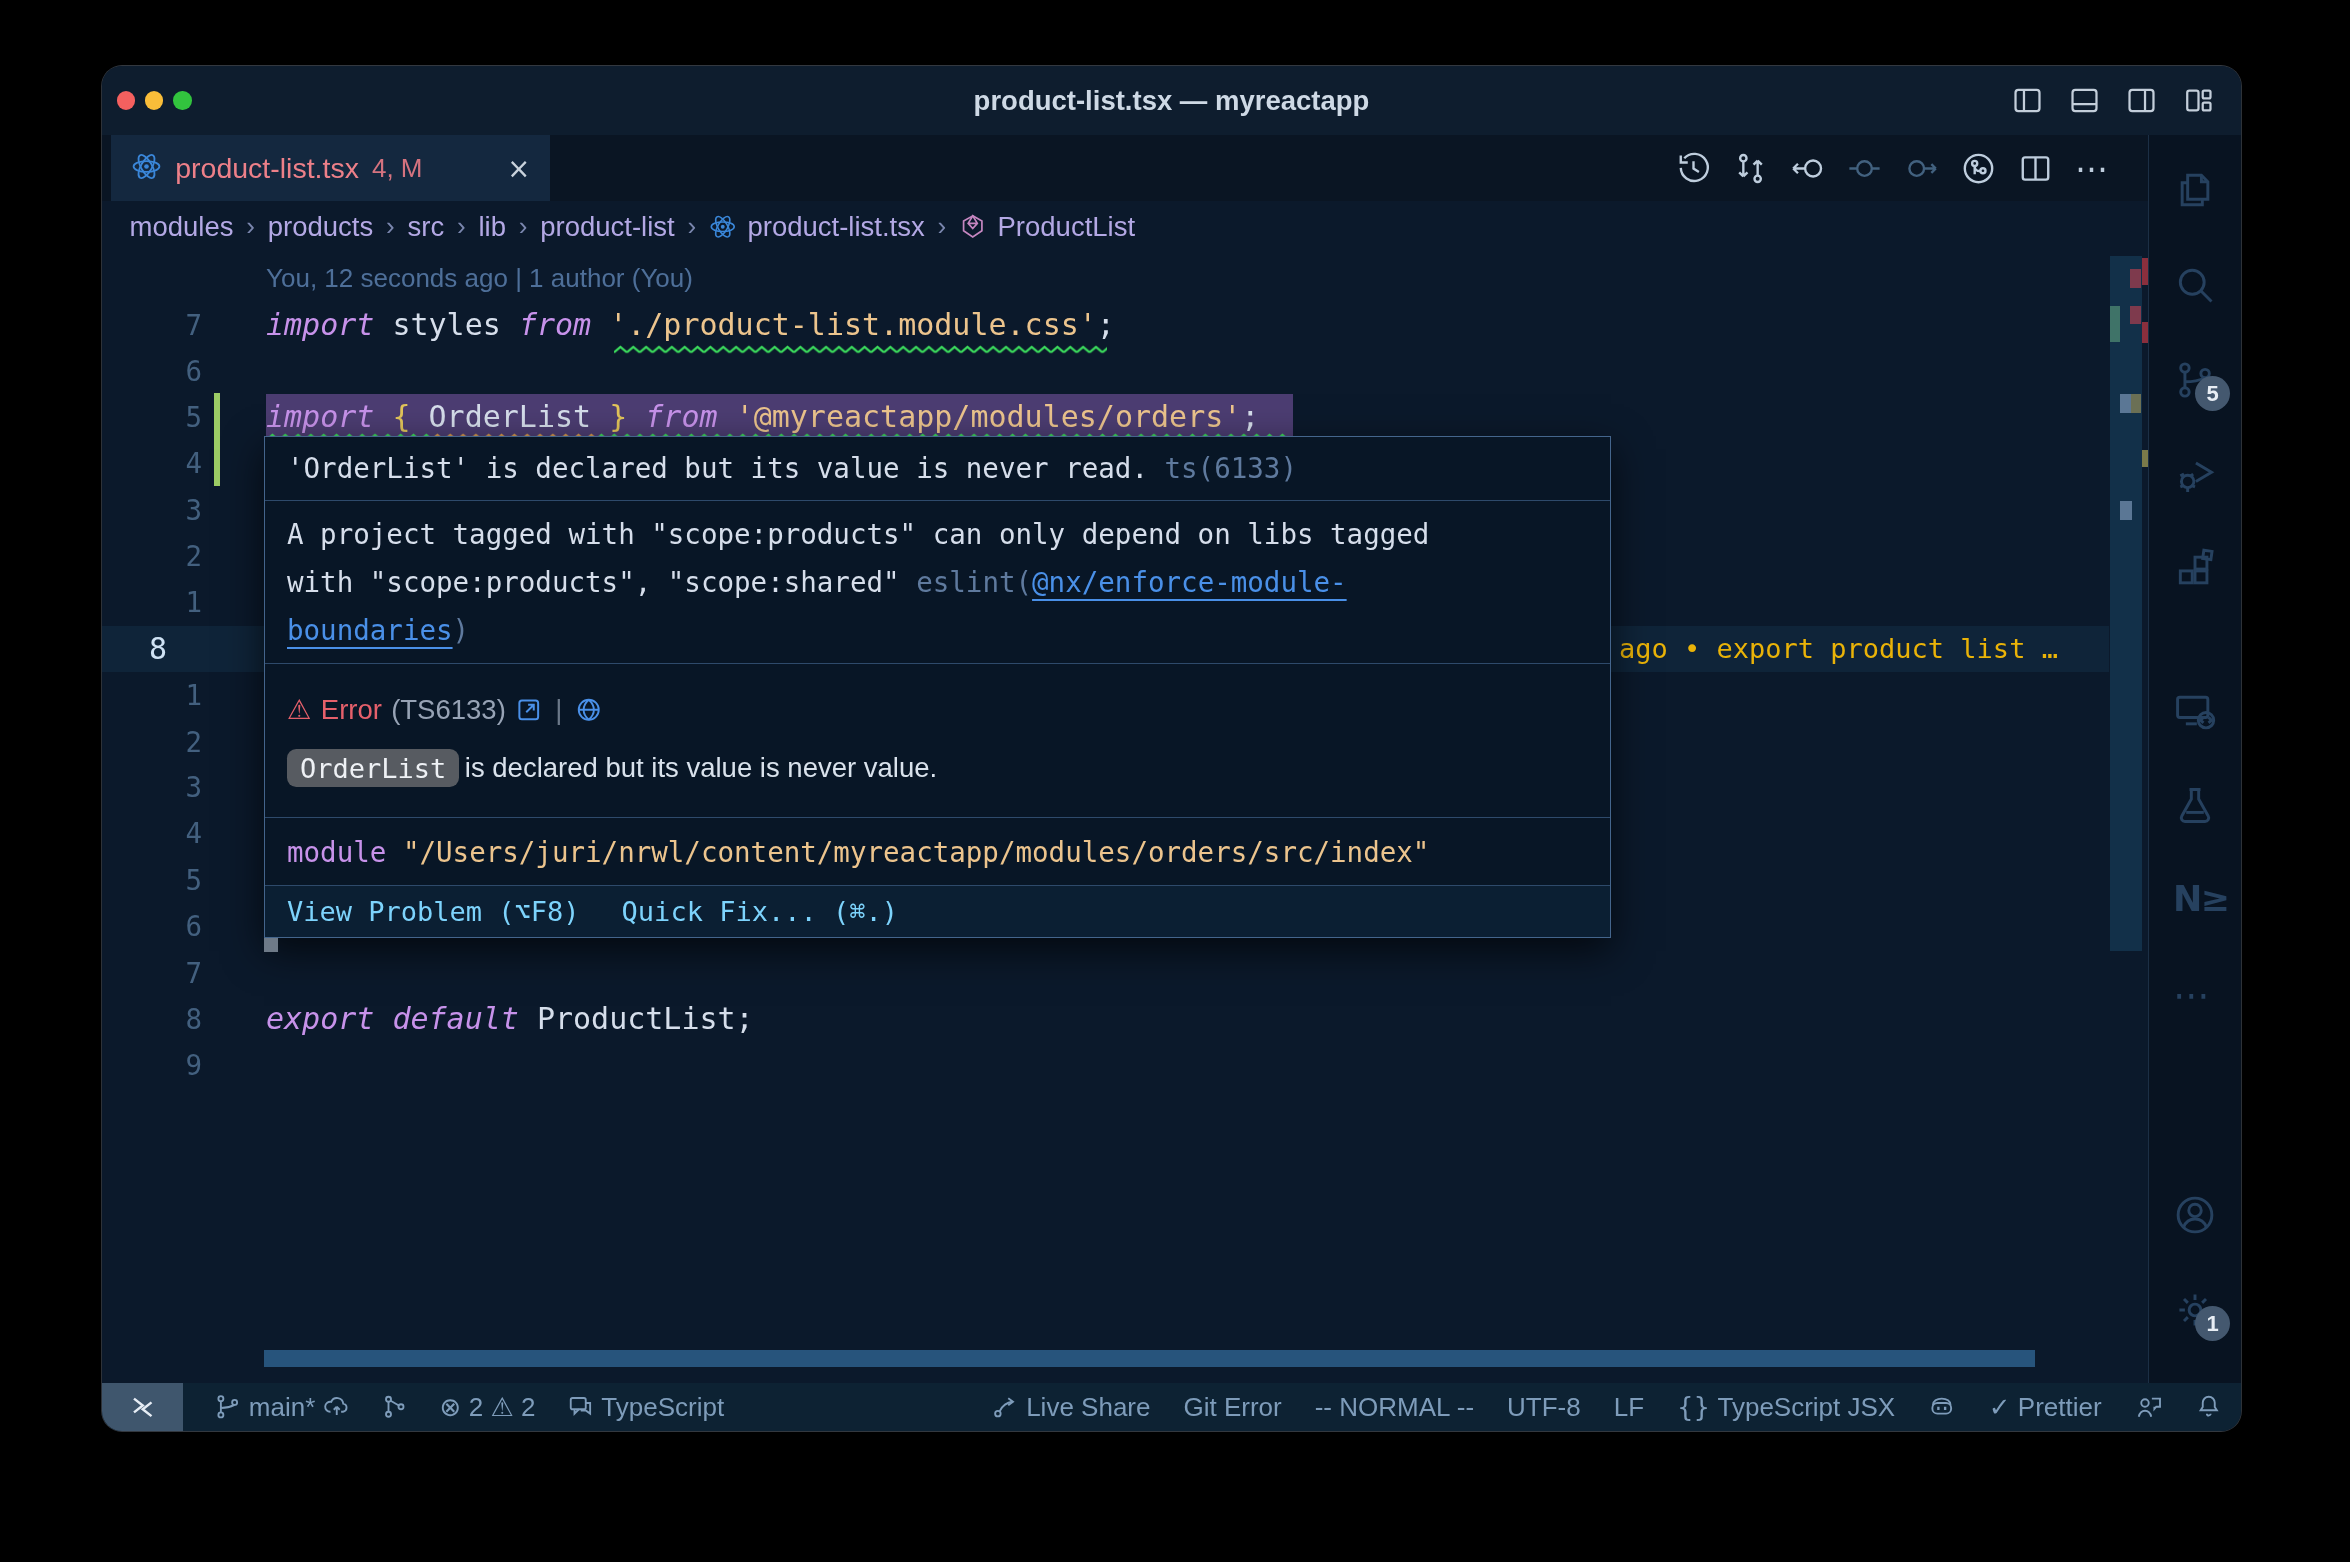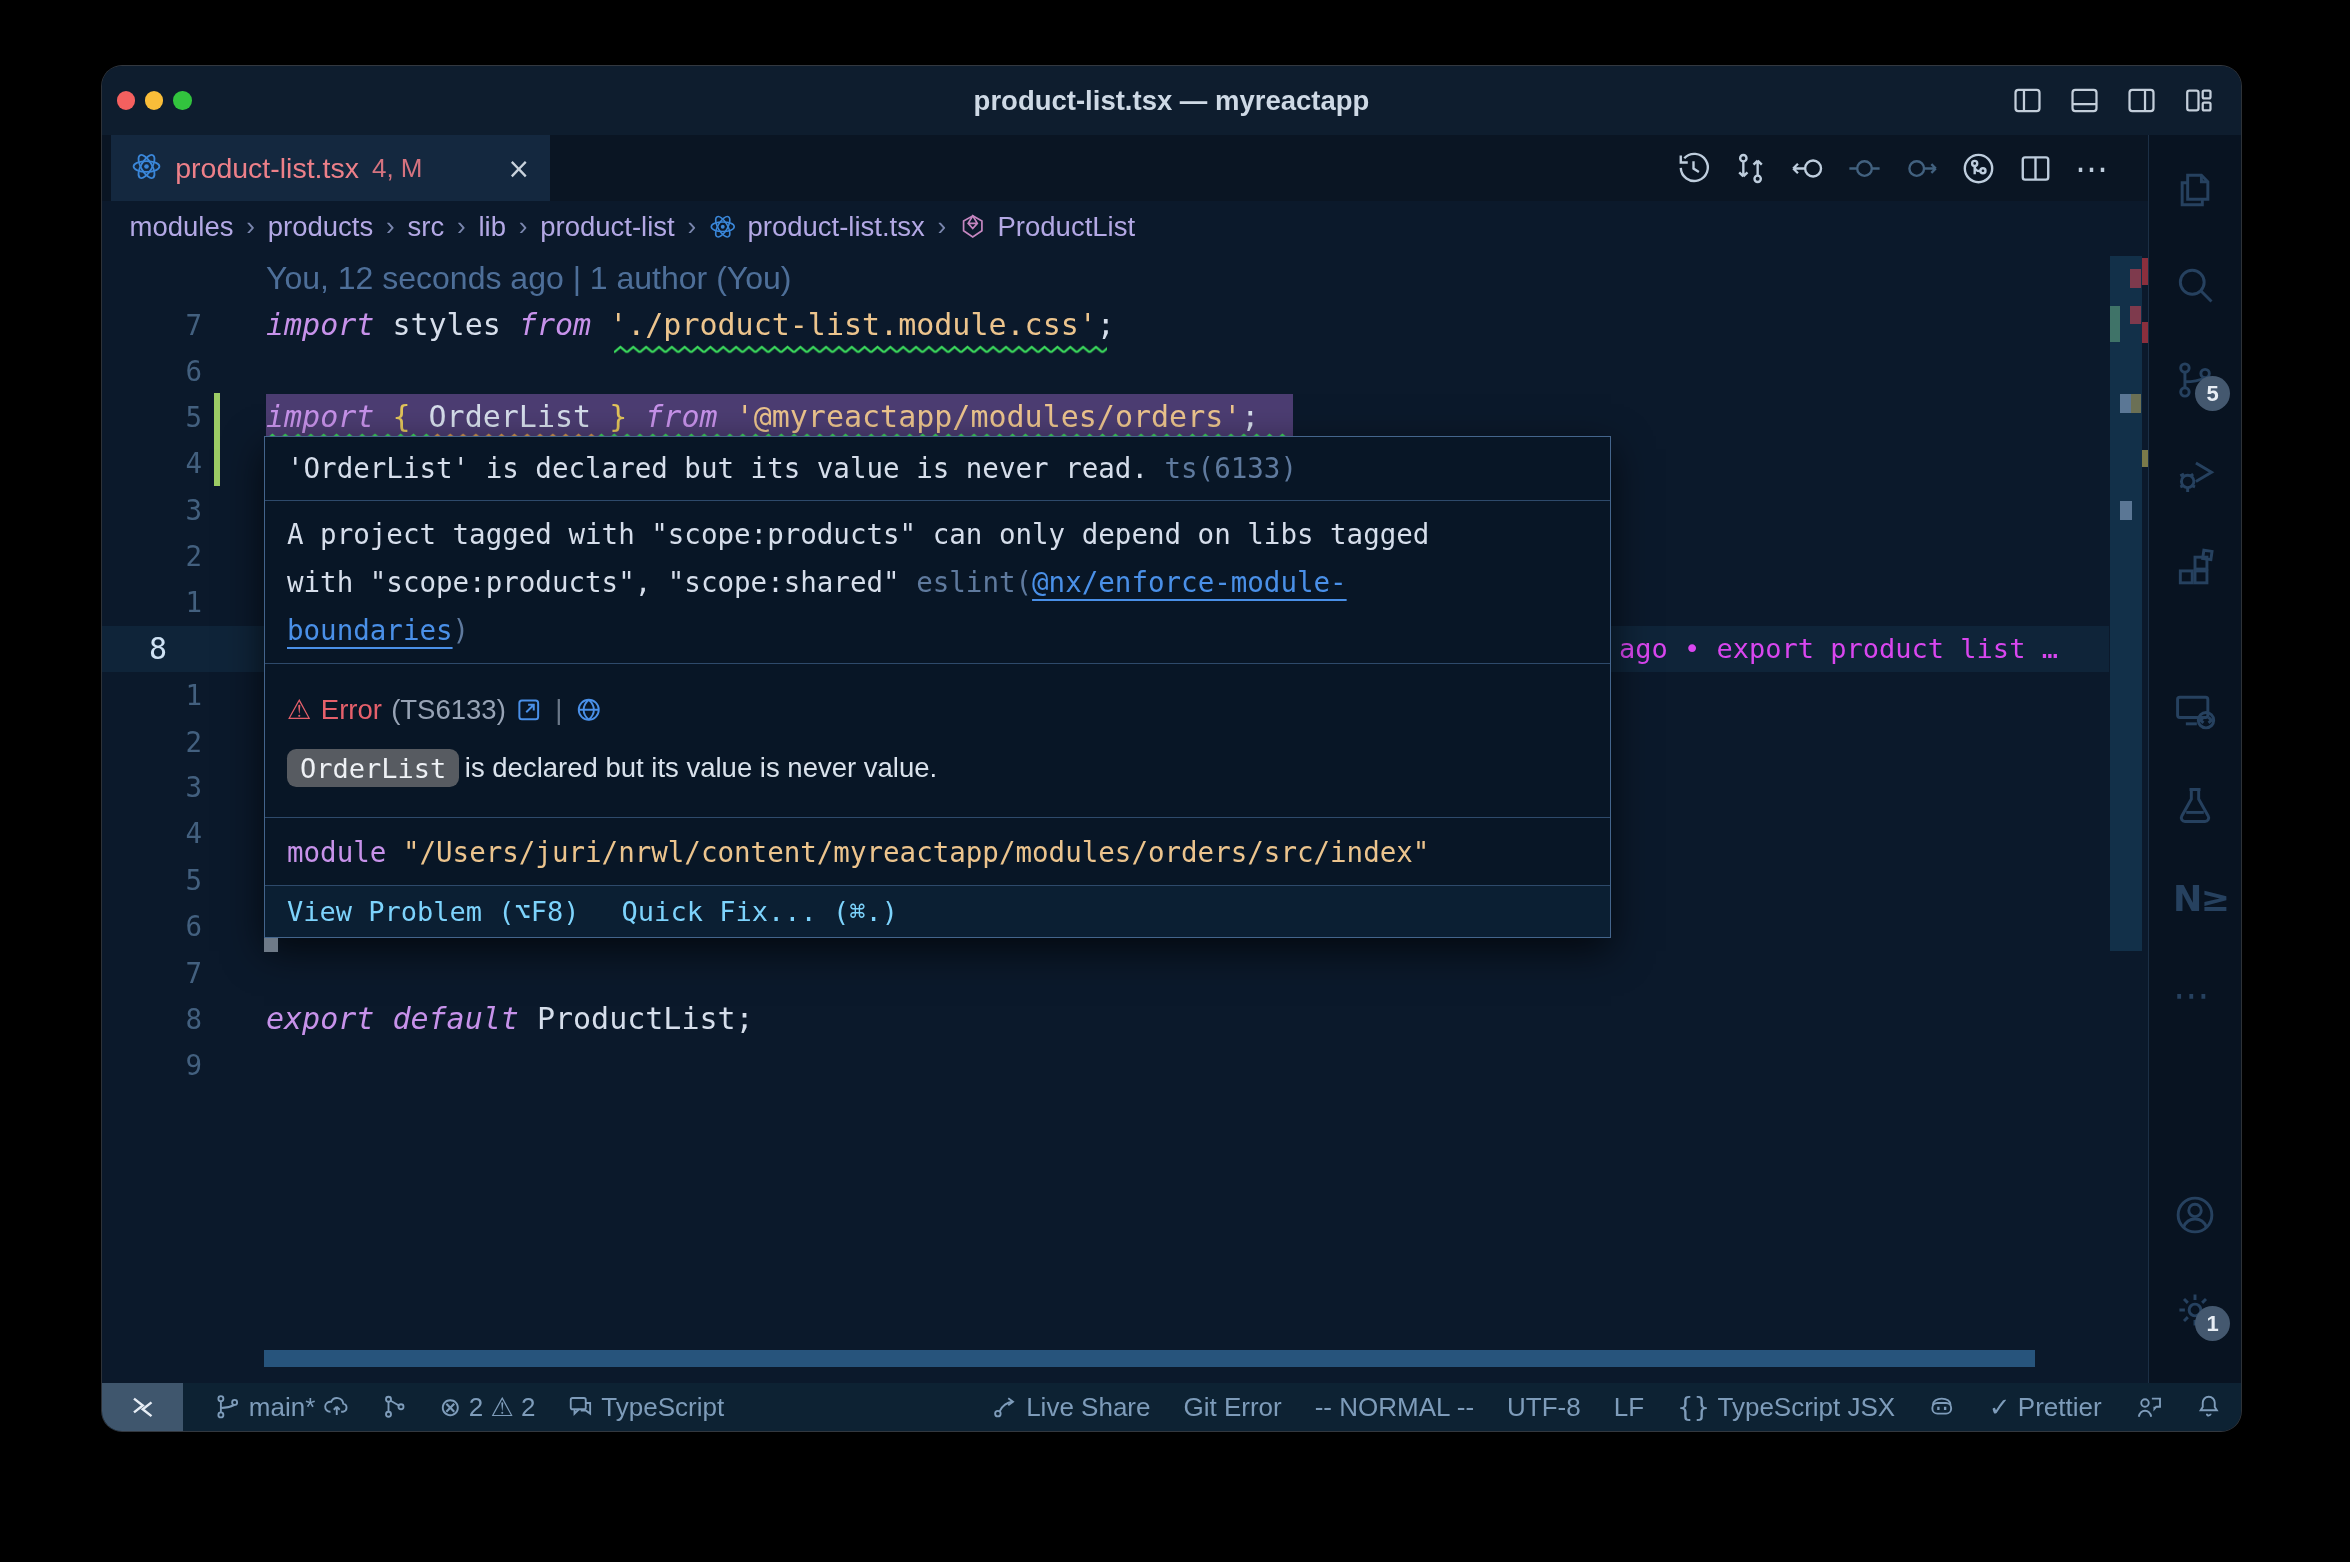--- a/index.html
+++ b/index.html
@@ -29,31 +29,31 @@
   .ed-actions svg{width:35px;height:35px;display:block}
   .ed-actions .dim{color:#42617f}
   .ellip{font-size:33px;color:#becddd;line-height:35px}
   
   .crumbs{height:51px;flex:0 0 51px;display:flex;align-items:center;padding-left:27.5px;font-size:27.5px;color:#b3a8e4;gap:11px;white-space:nowrap;}
   .crumb-sep{color:#7a86ae;font-size:26px;padding:0 1.8px;}
   .crumbs svg{width:27.5px;height:27.5px;display:block}
   
   .editor{flex:1 1 auto;position:relative;background:#0b192b;overflow:hidden;
     font-family:"DejaVu Sans Mono",monospace;}
-  .lens{position:absolute;left:164px;top:2.8px;height:46px;line-height:46px;font-size:32px;
+  .lens{position:absolute;left:164px;top:2.8px;height:46px;line-height:46px;font-size:26px;
     color:#4e6f99;font-family:"Liberation Sans","DejaVu Sans",sans-serif;white-space:pre;}
   .lnum{position:absolute;width:100px;text-align:right;font-size:27.5px;color:#43607f;height:46px;line-height:46px;}
   .lnum.cur{left:47px;width:auto;text-align:left;color:#cfe2f4;font-size:30px;}
   .cline{position:absolute;left:164px;height:46px;line-height:46px;font-size:30px;color:#d6deeb;white-space:pre;z-index:1;}
   .kw{color:#c792ea;font-style:italic}
   .br{color:#e2c55a}
   .st{color:#ecc48d}
   .sel3{position:absolute;left:164px;top:142px;width:1027px;height:46px;background:#4c3d72;}
   .curline{position:absolute;left:0;top:374px;height:46px;right:39px;background:#0f2439;}
-  .iblame{position:absolute;left:1517px;top:374px;height:46px;line-height:46px;font-size:27px;color:#d946ef;white-space:pre;}
+  .iblame{position:absolute;left:1517px;top:374px;height:46px;line-height:46px;font-size:27px;color:#eab308;white-space:pre;}
   .gutterbar{position:absolute;left:112px;top:141px;width:6.4px;height:93px;background:#9ccc65;}
   .sqg{position:absolute;height:9.2px;z-index:2;}
   
   .hscroll{position:absolute;left:162px;top:1098px;width:1771px;height:16.5px;background:#27547c;}
   .vscroll{position:absolute;left:2008px;top:3.7px;width:32px;height:695px;background:#123049;}
   .mark{position:absolute;}
   
   .popup{position:absolute;left:162px;top:184px;width:1347px;height:502px;background:#081626;
     border:1.8px solid #44658c;box-sizing:border-box;z-index:5;display:flex;flex-direction:column;
     box-shadow:0 13px 37px rgba(0,0,0,.65);}

